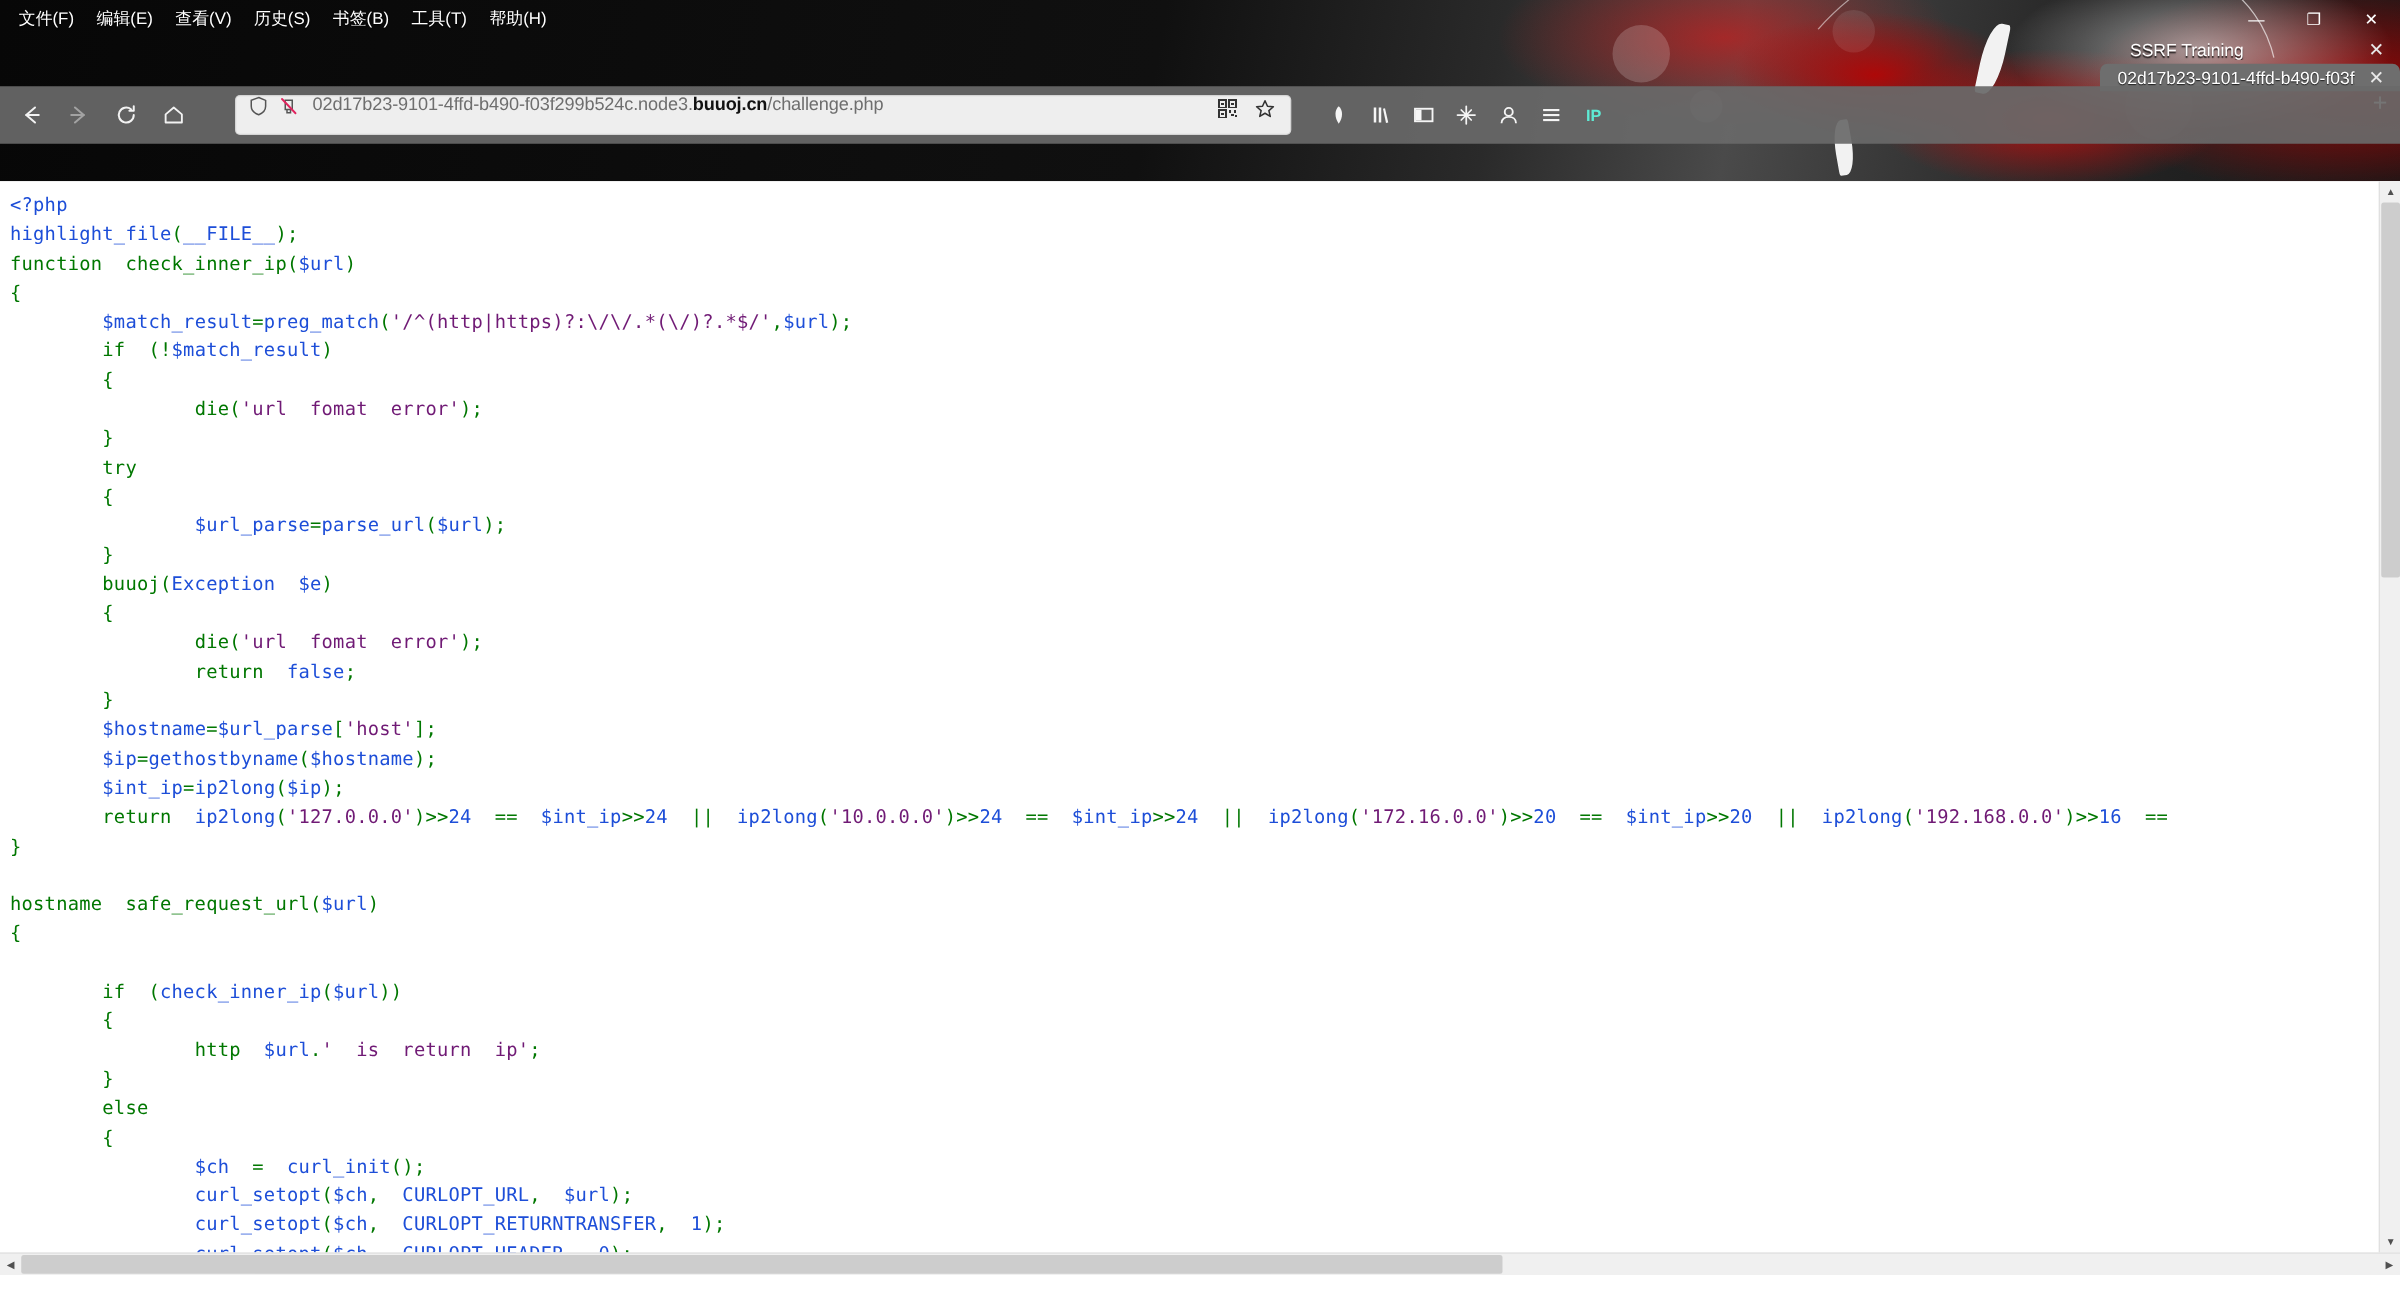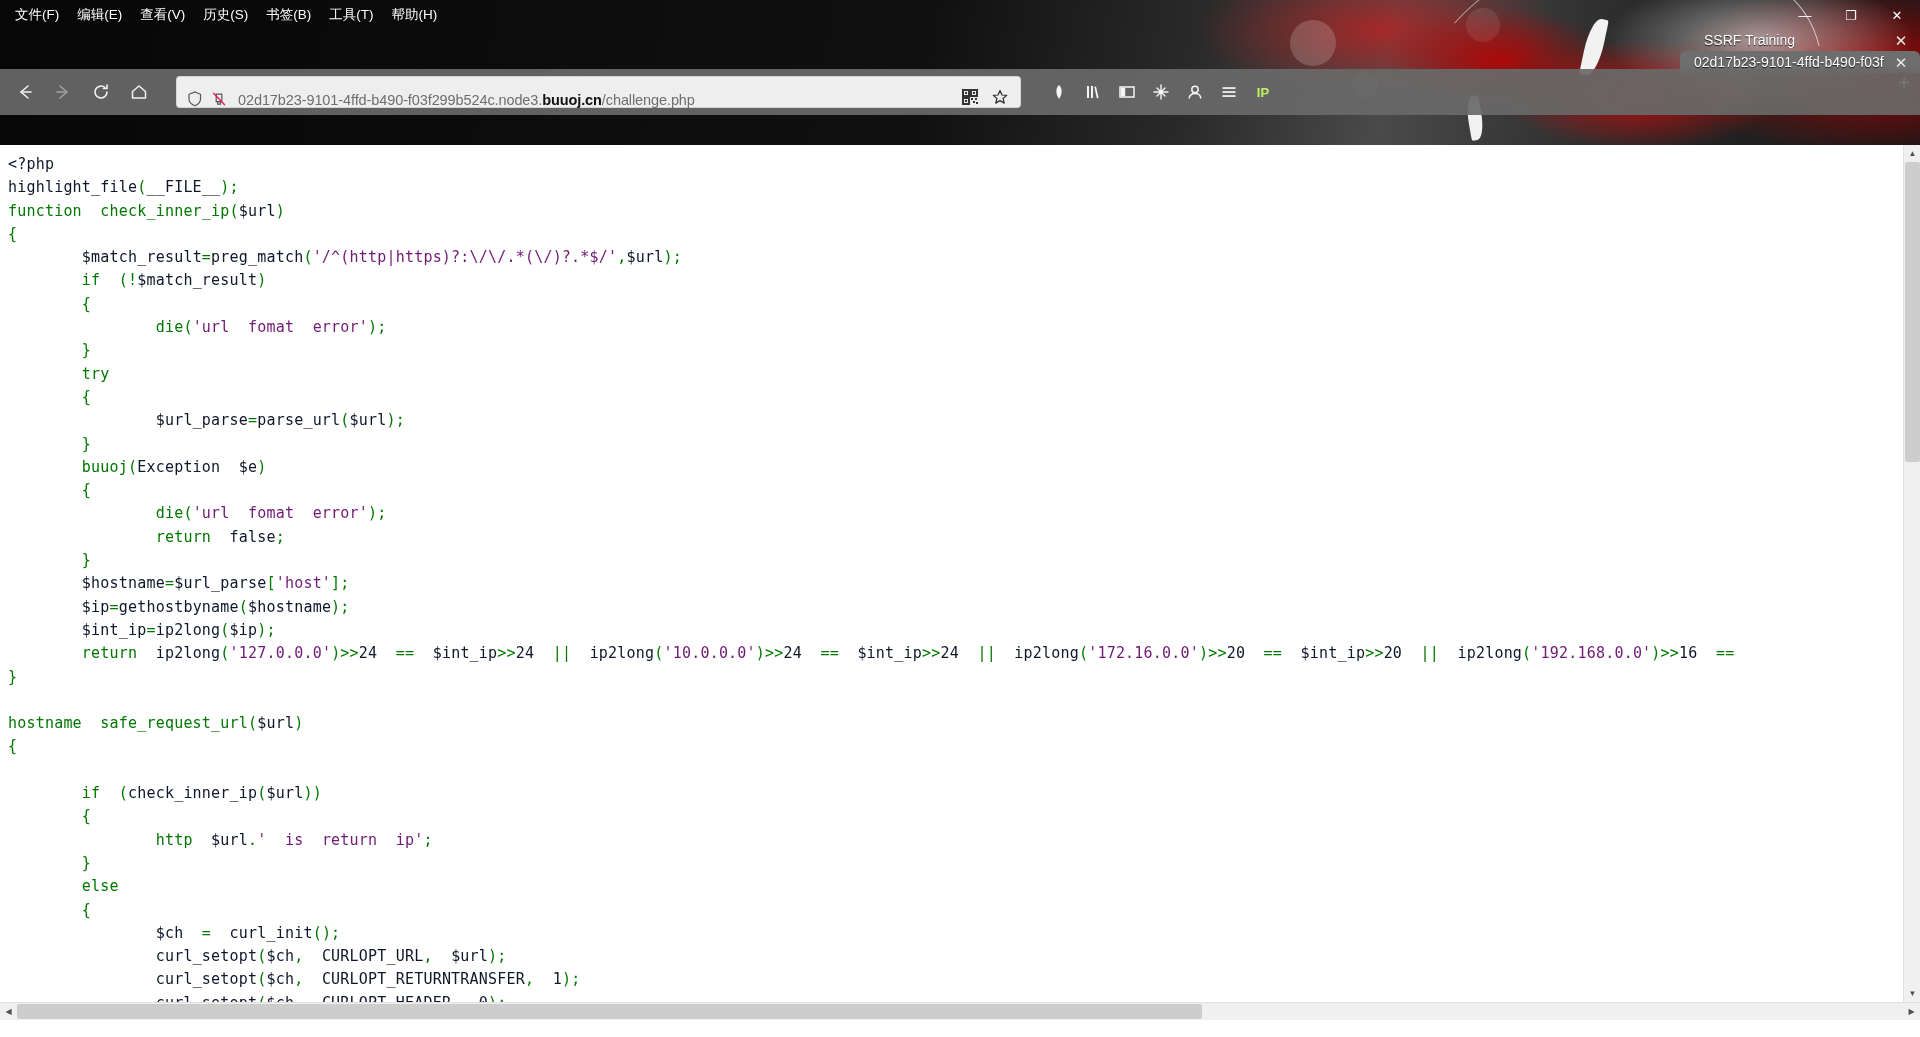--- a/index.html
+++ b/index.html
@@ -160,25 +160,25 @@
     border-radius: 4px;
     cursor: default;
   }
   .navbtn svg { display: block; }
   .navbtn.disabled { opacity: .45; }
 
   .urlbar {
     flex: 0 0 auto;
     width: 845px;
     height: 32px;
-    margin-left: 16px;
+    margin-left: 28px;
     background: #eeeeee;
     border-radius: 4px;
     display: flex;
-    align-items: flex-end;
+    align-items: flex-start;
     padding: 0 8px;
     box-shadow: inset 0 0 0 1px rgba(0,0,0,.10);
   }
   .urlbar .id-icon { margin: 0 4px 0 2px; display: flex; align-items: center; }
   .url-text {
     flex: 1;
     font-size: 14.5px;
     color: #6e6e6e;
     white-space: nowrap;
     overflow: hidden;
@@ -220,21 +220,21 @@
   pre.code {
     margin: 0;
     padding: 8px 0 0 8px;
     font-family: "DejaVu Sans Mono", "Liberation Mono", monospace;
     font-size: 15px;
     line-height: 23.3px;
     white-space: pre;
     color: #000000;
     letter-spacing: .2px;
   }
-  .c-default { color: #0f172a; }
+  .c-default { color: #1d4ed8; }
   .c-keyword { color: #007700; }
   .c-string  { color: #701a75; }
   .c-plain   { color: #000000; }
 
   
   .vscroll {
     position: absolute;
     right: 0; top: 0;
     width: 17px; height: 857px;
     background: #f0f0f0;
@@ -419,21 +419,21 @@
             </svg>
         </div>
         <div class="tbicon">
           <svg width="20" height="20" viewBox="0 0 20 20">
               <rect x="3.5" y="5.2" width="13" height="1.7" fill="#f5f5f5"></rect>
               <rect x="3.5" y="9.2" width="13" height="1.7" fill="#f5f5f5"></rect>
               <rect x="3.5" y="13.2" width="13" height="1.7" fill="#f5f5f5"></rect>
             </svg>
         </div>
         <div class="tbicon">
-          <span style="color:#bef264;font-size:13px;font-weight:bold;">IP</span>
+          <span style="color:#5eead4;font-size:13px;font-weight:bold;">IP</span>
         </div>
       </div>
     </div>
   </div>
 
   <div class="content">
     <div class="code-scroll">
       <pre class="code" id="code-block"><span class="c-default">&lt;?php</span>
 <span class="c-default">highlight_file</span><span class="c-keyword">(</span><span class="c-default">__FILE__</span><span class="c-keyword">)</span><span class="c-keyword">;</span>
 <span class="c-keyword">function  check_inner_ip</span><span class="c-keyword">(</span><span class="c-default">$url</span><span class="c-keyword">)</span>

